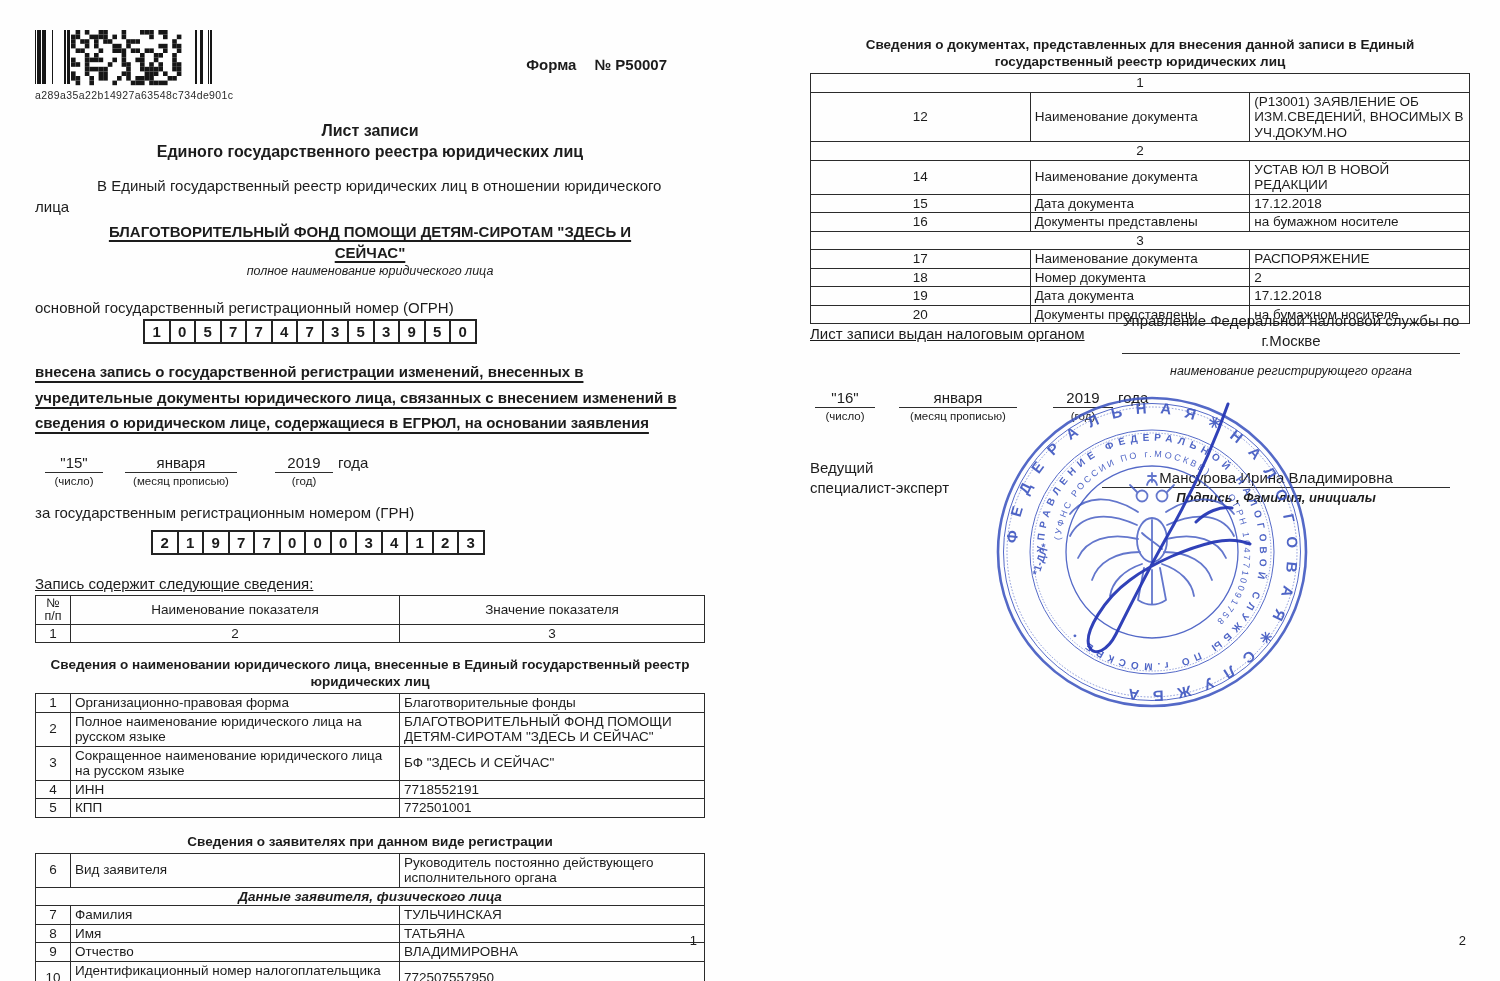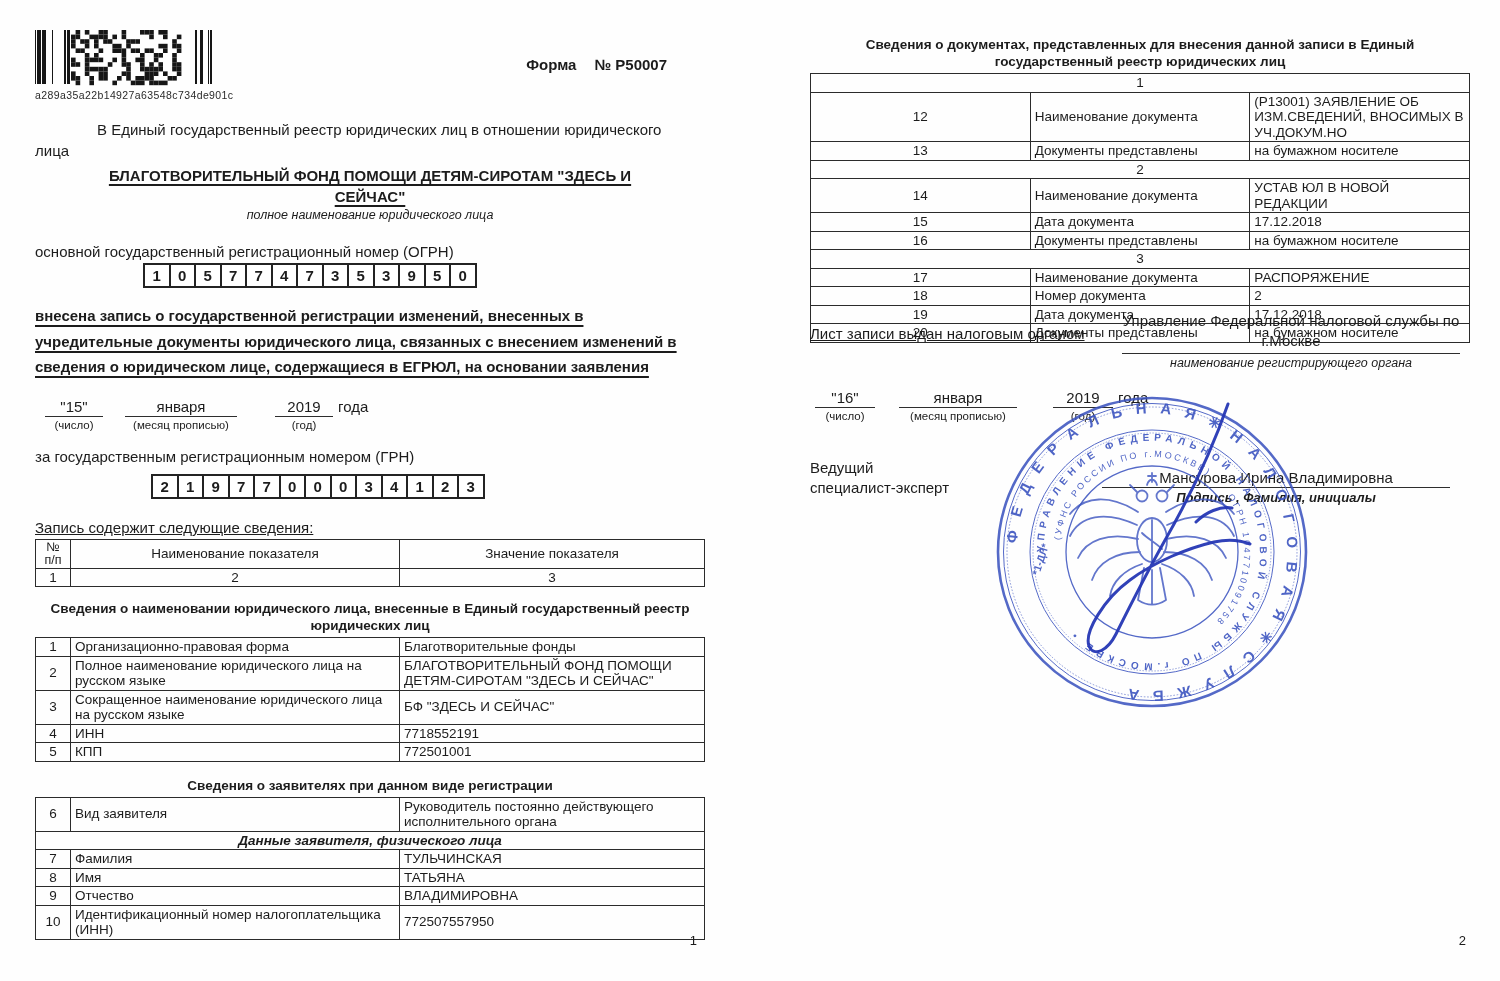--- a/index.html
+++ b/index.html
@@ -55,21 +55,21 @@
   .rec-head{font-size:15px;margin-top:20px;text-decoration:underline;}
   .page-num{position:absolute;top:903px;font-size:13px;}
   #page1 .page-num{right:8px;}
   #page2 .page-num{right:4px;}
 
   
   .abs{position:absolute;}
   .issued-label{left:0;top:295px;font-size:15px;text-decoration:underline;}
   .issuing-org{left:312px;top:281px;width:338px;text-align:center;}
   .issuing-org .org-line{font-size:15px;line-height:20px;border-bottom:1.5px solid #2d2d2d;padding-bottom:2px;}
-  .issuing-org .small-cap{margin-top:2px;}
+  .issuing-org .small-cap{margin-top:10px;}
   .date2{left:0;top:358px;}
   .official-title{left:0;top:428px;font-size:15px;line-height:20px;}
   .official-sign{left:292px;top:438px;width:348px;text-align:center;}
   .official-sign .sig-name{font-size:15px;line-height:19px;border-bottom:1.5px solid #2d2d2d;padding-bottom:0;}
   .official-sign .small-cap{margin-top:2px;font-size:13px;font-weight:bold;}
   .stamp{left:180px;top:360px;width:324px;height:324px;pointer-events:none;}
 </style>
 </head>
 <body>
 
@@ -218,20 +218,24 @@
             <rect x="165" y="0" width="3" height="54"></rect>
             <rect x="173" y="0" width="1" height="54"></rect>
             <rect x="175" y="0" width="2" height="54"></rect>
           </g>
       </svg>
       <div class="barcode-label">a289a35a22b14927a63548c734de901c</div>
     </div>
     <div class="form-no"><span style="margin-left:0">Форма</span><span>№ Р50007</span></div>
   </div>
 
+  <h1 class="doc-title">
+    <span>Лист записи</span><br>
+    <span>Единого государственного реестра юридических лиц</span>
+  </h1>
 
   <p class="intro">В Единый государственный реестр юридических лиц в отношении юридического лица</p>
 
   <div class="org-name">БЛАГОТВОРИТЕЛЬНЫЙ ФОНД ПОМОЩИ ДЕТЯМ-СИРОТАМ "ЗДЕСЬ И СЕЙЧАС"</div>
   <div class="small-cap">полное наименование юридического лица</div>
 
   <div class="plain-line">основной государственный регистрационный номер (ОГРН)</div>
   <div class="digits">
     <span>1</span>
       <span>0</span>
@@ -375,25 +379,20 @@
 
   <table class="t">
     <tbody>
         <tr>
           <td class="grp-row" colspan="3">1</td>
         </tr>
     <tr>
       <td class="cnum">12</td>
       <td style="width:316px">Наименование документа</td>
       <td>(Р13001) ЗАЯВЛЕНИЕ ОБ ИЗМ.СВЕДЕНИЙ, ВНОСИМЫХ В УЧ.ДОКУМ.НО</td>
-    </tr>
-    <tr>
-      <td class="cnum">13</td>
-      <td>Документы представлены</td>
-      <td>на бумажном носителе</td>
     </tr>
     <tr>
           <td class="grp-row" colspan="3">2</td>
         </tr>
     <tr>
       <td class="cnum">14</td>
       <td>Наименование документа</td>
       <td>УСТАВ ЮЛ В НОВОЙ РЕДАКЦИИ</td>
     </tr>
     <tr>

